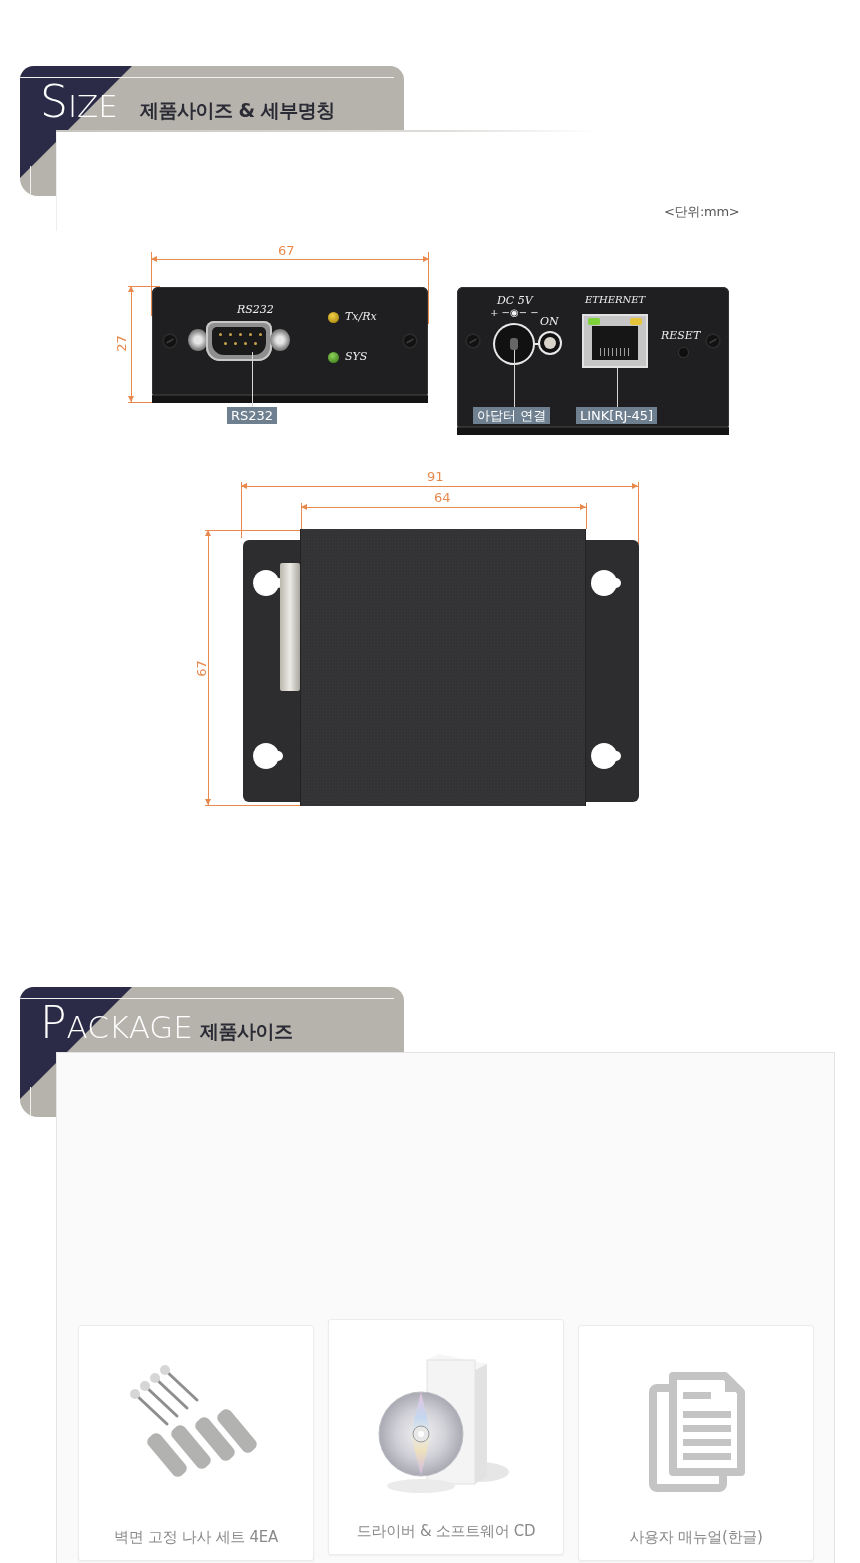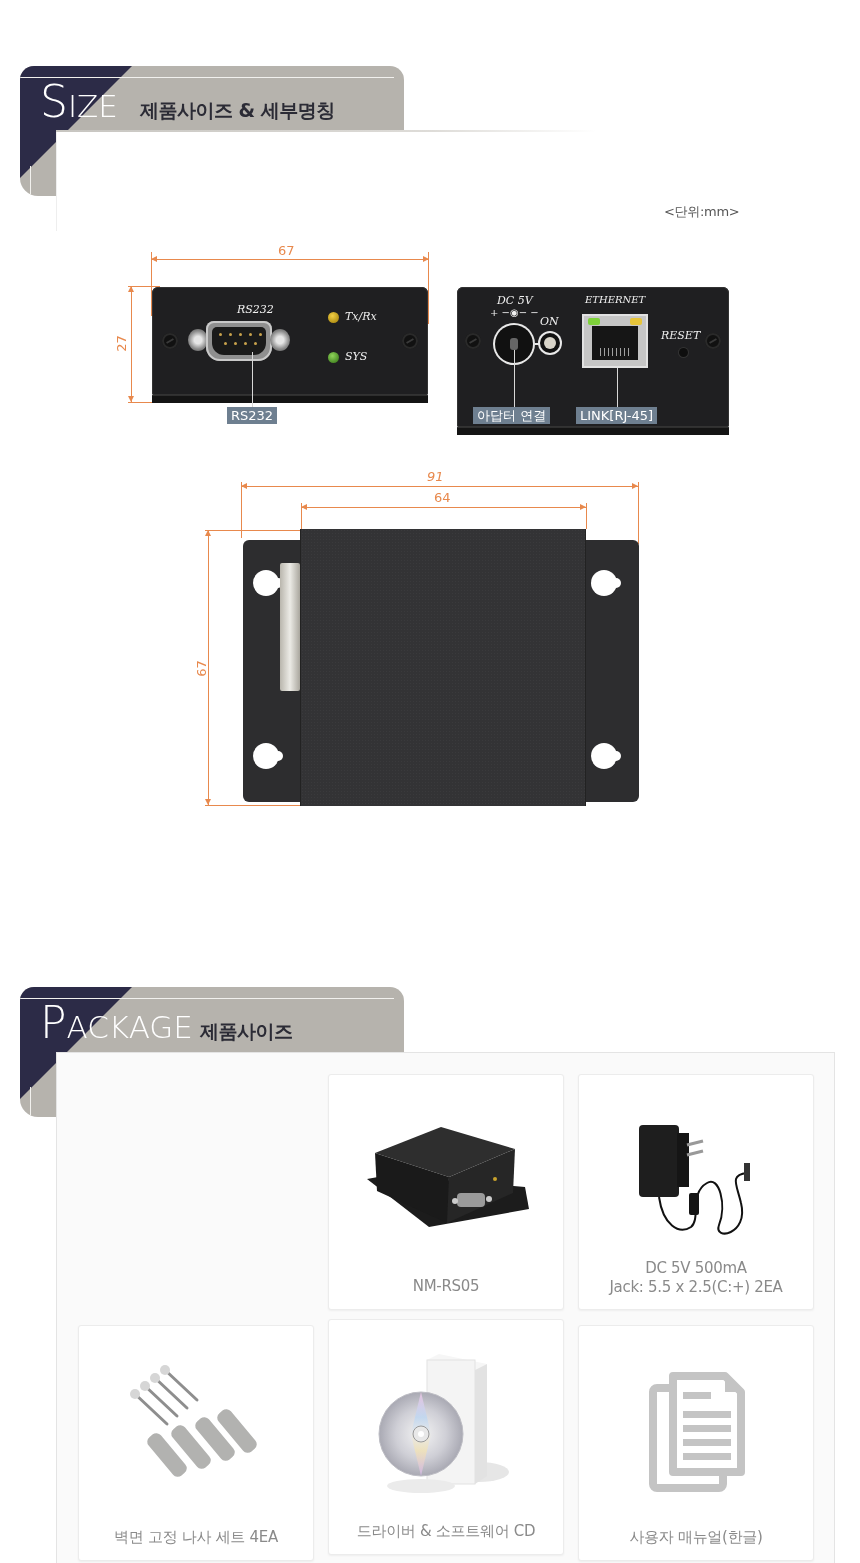--- a/index.html
+++ b/index.html
@@ -207,21 +207,21 @@
   <div class="callout" style="left:576px; top:407px;">LINK[RJ-45]</div>
 </div>
 
 <div>
 
   <div class="dim dim-h" style="left:241px; top:486px; width:397px;"></div>
   <div class="arrow-l" style="left:241px; top:483px;"></div>
   <div class="arrow-r" style="left:632px; top:483px;"></div>
   <div class="dim dim-v" style="left:241px; top:482px; height:56px;"></div>
   <div class="dim dim-v" style="left:638px; top:482px; height:62px;"></div>
-  <div class="dim-label" style="left:427px; top:469px;font-style:italic;">91</div>
+  <div class="dim-label" style="left:427px; top:469px;">91</div>
 
   <div class="dim dim-h" style="left:301px; top:507px; width:285px;"></div>
   <div class="arrow-l" style="left:301px; top:504px;"></div>
   <div class="arrow-r" style="left:580px; top:504px;"></div>
   <div class="dim dim-v" style="left:301px; top:503px; height:26px;"></div>
   <div class="dim dim-v" style="left:586px; top:503px; height:26px;"></div>
   <div class="dim-label" style="left:434px; top:490px;">64</div>
 
   <div class="dim dim-v" style="left:208px; top:530px; height:275px;"></div>
   <div class="arrow-u" style="left:205px; top:530px;"></div>
@@ -248,53 +248,21 @@
   </div>
   <div class="title">
     <span class="big">P</span><span class="small">ACKAGE</span>
   </div>
   <div class="sub" style="left:180px;">제품사이즈</div>
 </div>
 
 <div class="pkg-panel">
 
 
-  <div class="pkg-card" style="left:271px; top:21px;">
-    <div class="img">
-      <svg width="236" height="180" viewBox="0 0 236 180">
-        <polygon points="38,104 60,100 196,112 200,134 100,152" fill="#1c1c1c"></polygon>
-        <polygon points="46,78 112,52 186,74 120,102" fill="#2e2e2e"></polygon>
-        <polygon points="46,78 120,102 118,148 48,116" fill="#1a1a1a"></polygon>
-        <polygon points="120,102 186,74 184,118 118,148" fill="#262626"></polygon>
-        <rect x="128" y="118" width="28" height="14" rx="4" fill="#9a9a9a"></rect>
-        <circle cx="126" cy="126" r="3" fill="#ccc"></circle>
-        <circle cx="160" cy="124" r="3" fill="#ccc"></circle>
-        <circle cx="166" cy="104" r="2" fill="#c9a22c"></circle>
-      </svg>
-    </div>
-    <div class="caption" style="top:202px;">NM-RS05</div>
-  </div>
-
-  <div class="pkg-card" style="left:521px; top:21px;">
-    <div class="img">
-      <svg width="236" height="180" viewBox="0 0 236 180">
-        <rect x="60" y="50" width="40" height="72" rx="4" fill="#1e1e1e"></rect>
-        <rect x="98" y="58" width="12" height="54" fill="#151515"></rect>
-        <line x1="108" y1="70" x2="124" y2="66" stroke="#999" stroke-width="3"></line>
-        <line x1="108" y1="80" x2="124" y2="76" stroke="#999" stroke-width="3"></line>
-        <path d="M80,122 C84,150 100,160 112,152 C122,144 110,118 128,108 C140,100 148,130 140,150 C134,166 170,160 162,128 C158,110 150,100 168,98" fill="none" stroke="#111" stroke-width="2"></path>
-        <rect x="110" y="118" width="10" height="22" rx="2" fill="#151515"></rect>
-        <rect x="165" y="88" width="6" height="18" fill="#333"></rect>
-      </svg>
-    </div>
-    <div class="caption" style="top:184px;">
-      <div>DC 5V 500mA</div>
-      <div>Jack: 5.5 x 2.5(C:+) 2EA</div>
-    </div>
-  </div>
+
 
   <div class="pkg-card" style="left:21px; top:272px;">
     <div class="img">
       <svg width="236" height="180" viewBox="0 0 236 180">
         <g stroke="#8e8e8e" stroke-width="3" stroke-linecap="round">
           <line x1="56" y1="68" x2="88" y2="98"></line>
           <line x1="66" y1="60" x2="98" y2="90"></line>
           <line x1="76" y1="52" x2="108" y2="82"></line>
           <line x1="86" y1="44" x2="118" y2="74"></line>
         </g>

